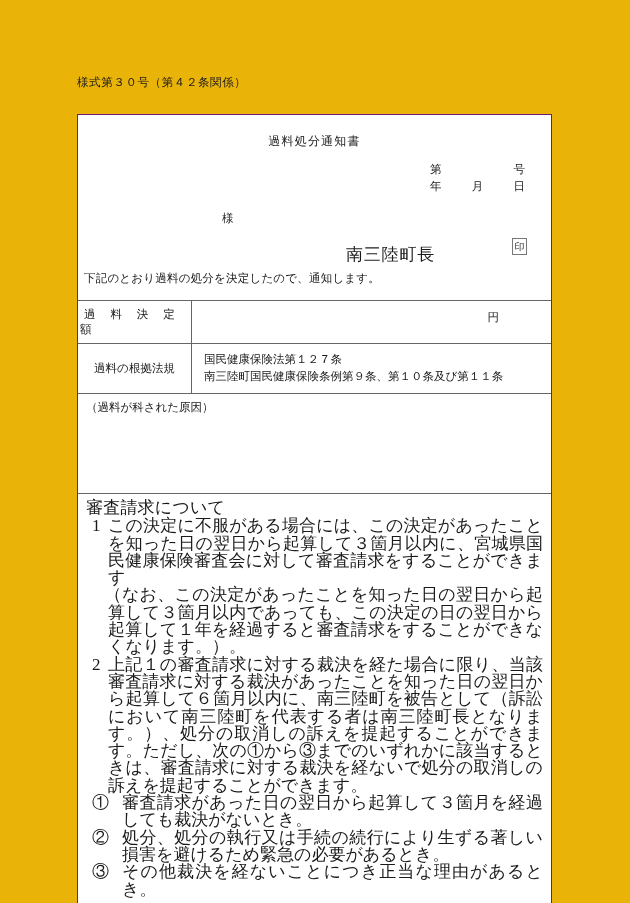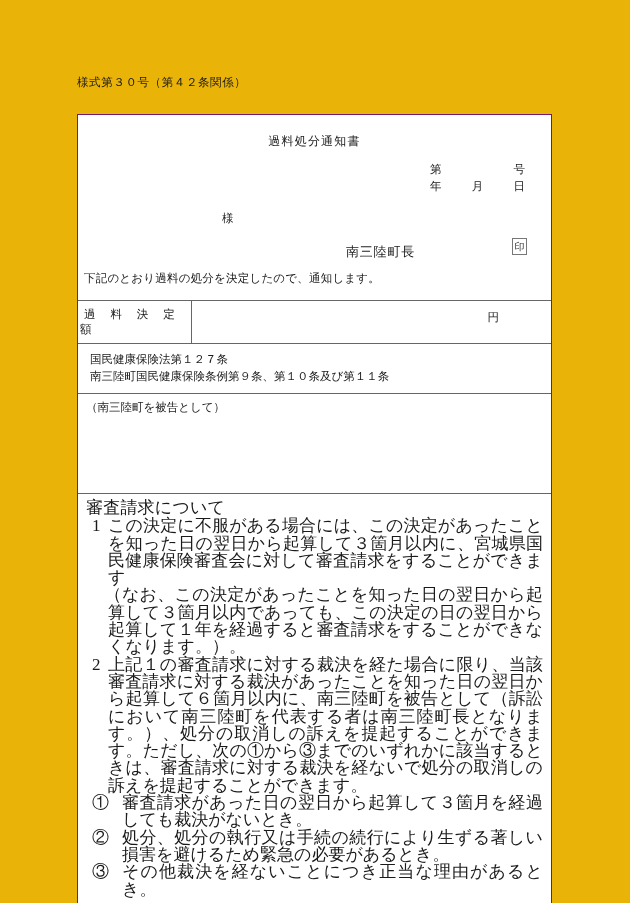--- a/index.html
+++ b/index.html
@@ -84,21 +84,21 @@
     position: absolute;
     top: 96px;
     left: 144px;
     font-size: 11.5px;
   }
 
   .issuer {
     position: absolute;
     top: 128px;
     left: 268px;
-    font-size: 13px;
+    font-size: 17px;
     letter-spacing: 0.8px;
   }
 
   .seal-box {
     position: absolute;
     top: 123px;
     left: 434px;
     width: 15px;
     height: 17px;
     border: 1px solid #777;
@@ -247,28 +247,29 @@
     </div>
 
     <div class="trow row-amount">
       <div class="tlabel">過 料 決 定 額</div>
       <div class="tvalue">
         <span></span><span>円</span>
       </div>
     </div>
 
     <div class="trow row-law">
+      <div class="tlabel">過料の根拠法規</div>
       <div class="tvalue">
         <div>国民健康保険法第１２７条</div>
         <div>南三陸町国民健康保険条例第９条、第１０条及び第１１条</div>
       </div>
     </div>
 
     <div class="cause-box">
-      <div>（南三陸町を被告として）</div>
+      <div>（過料が科された原因）</div>
       <div></div>
     </div>
 
     <div class="appeal">
 
       <div class="appeal-heading">審査請求について</div>
 
       <div class="item">
         <div class="item-num">1</div>
         <div class="item-body">

